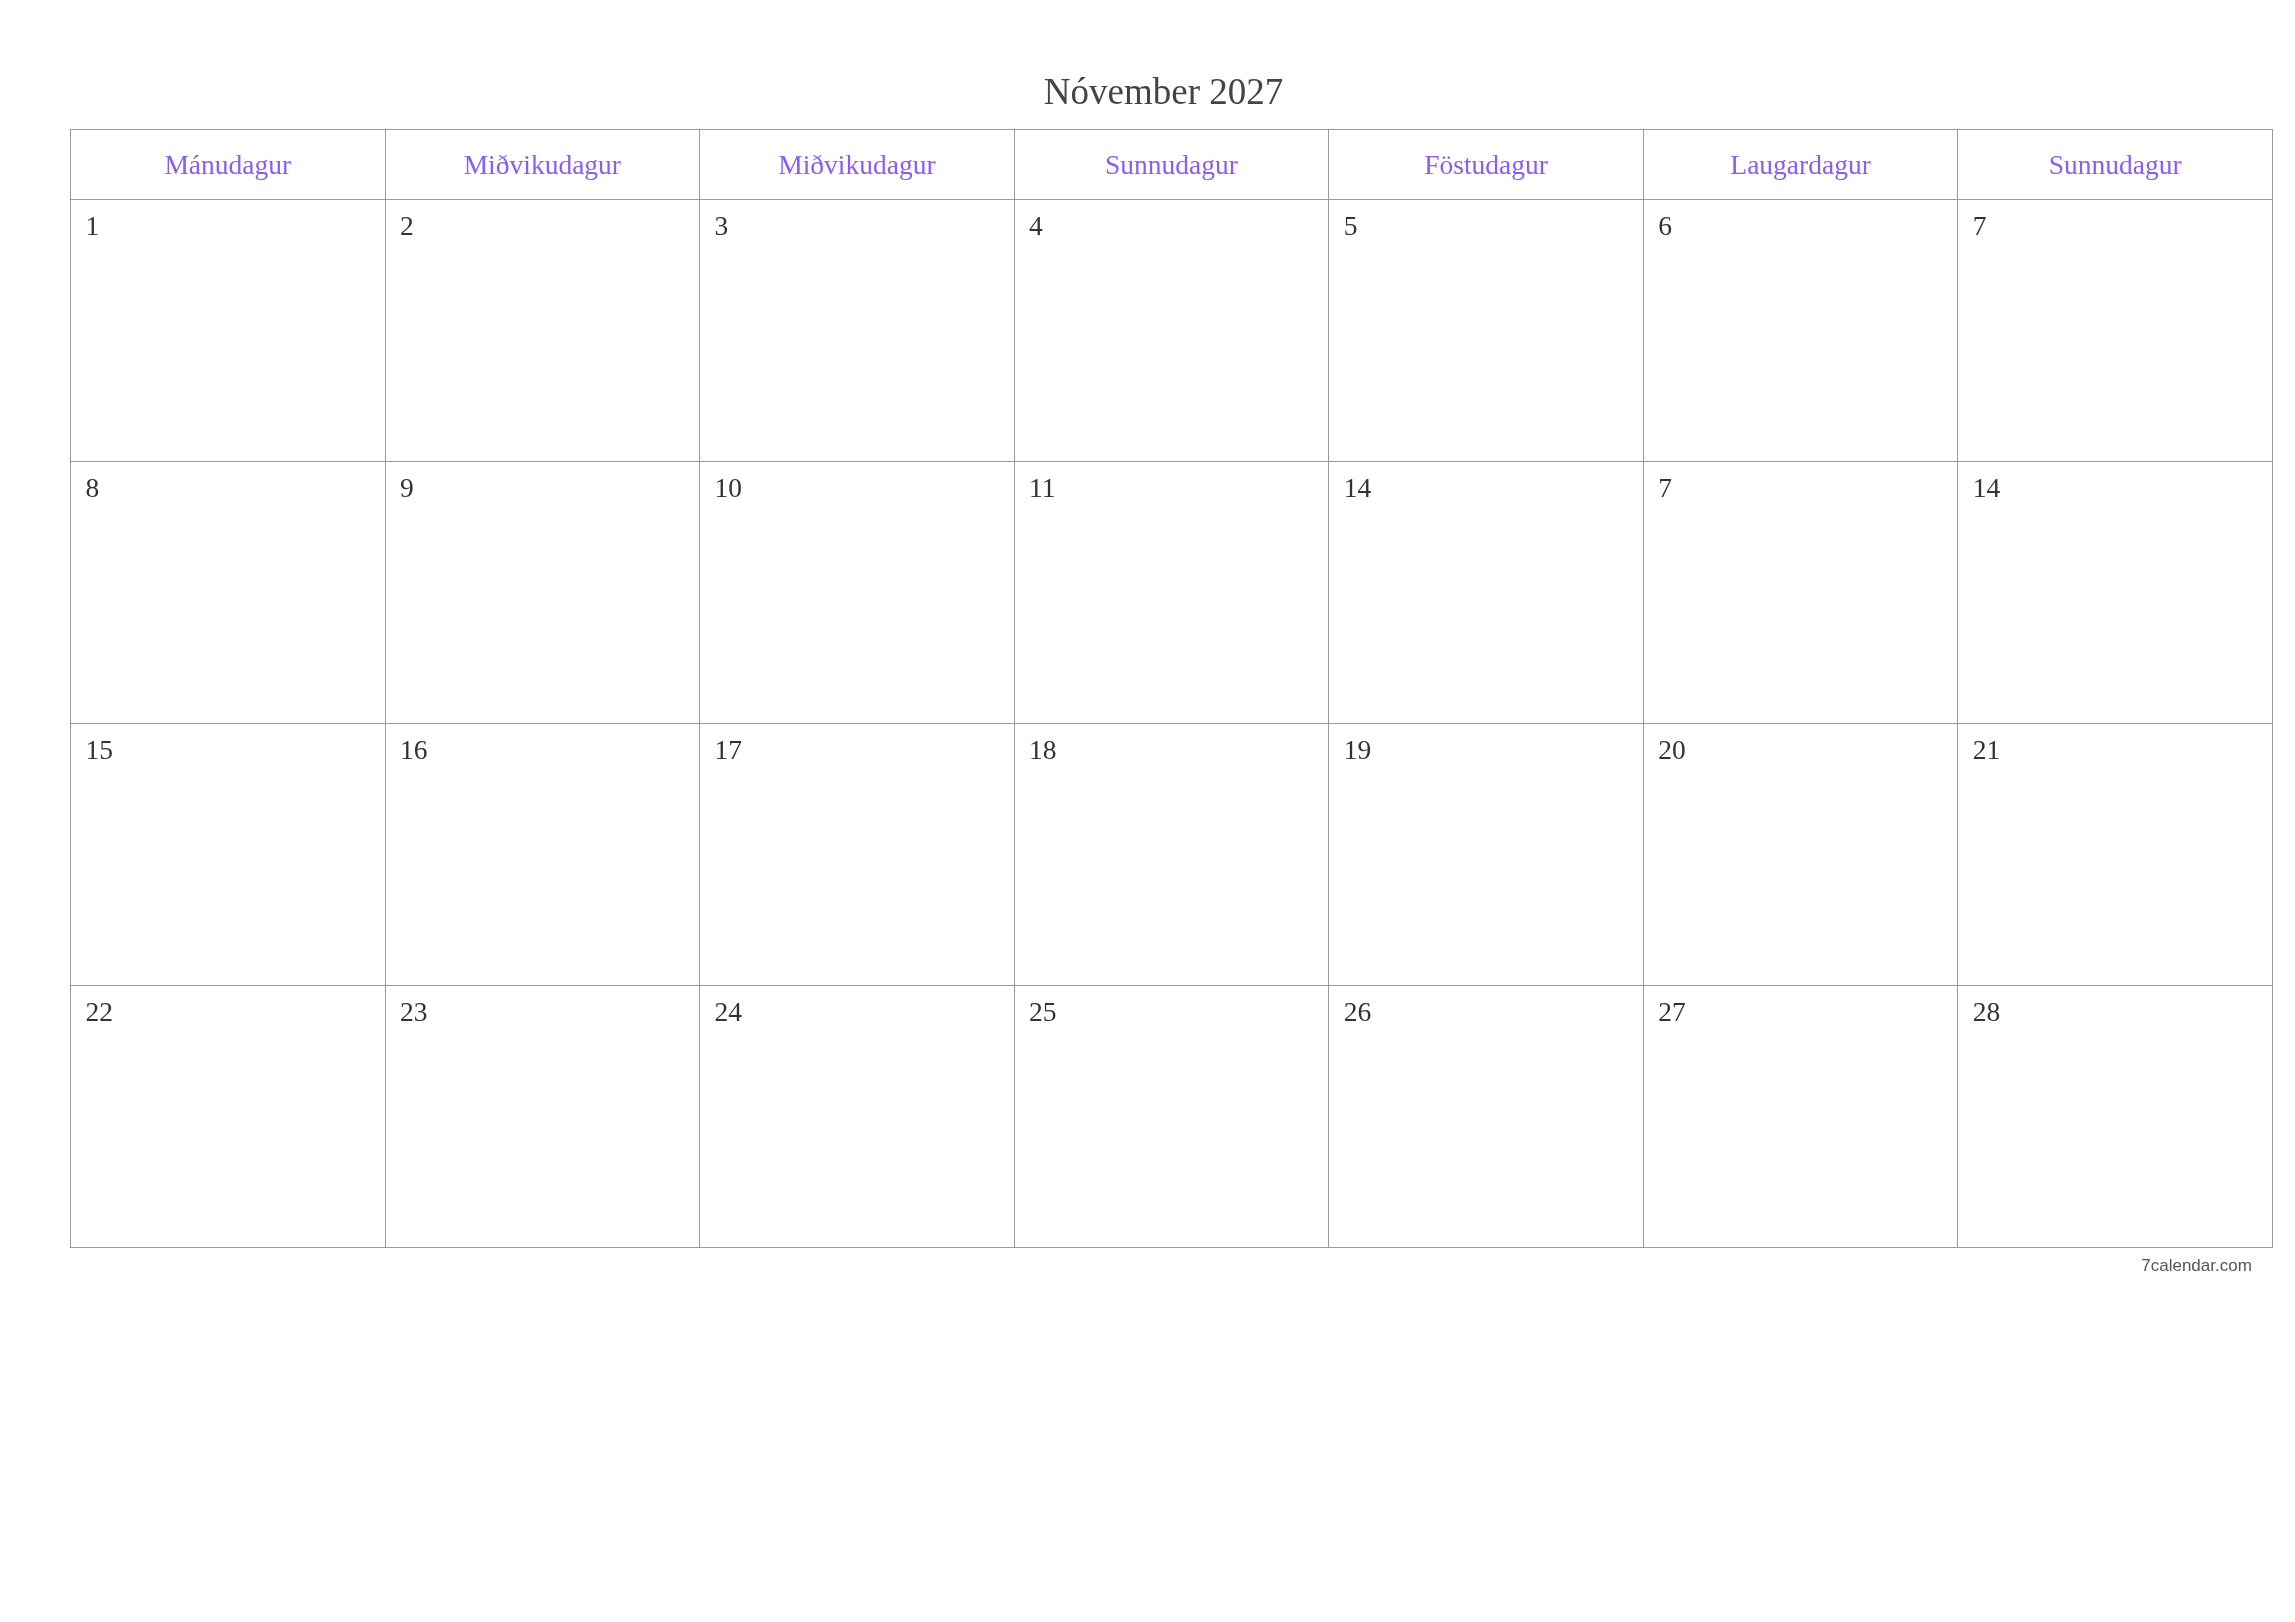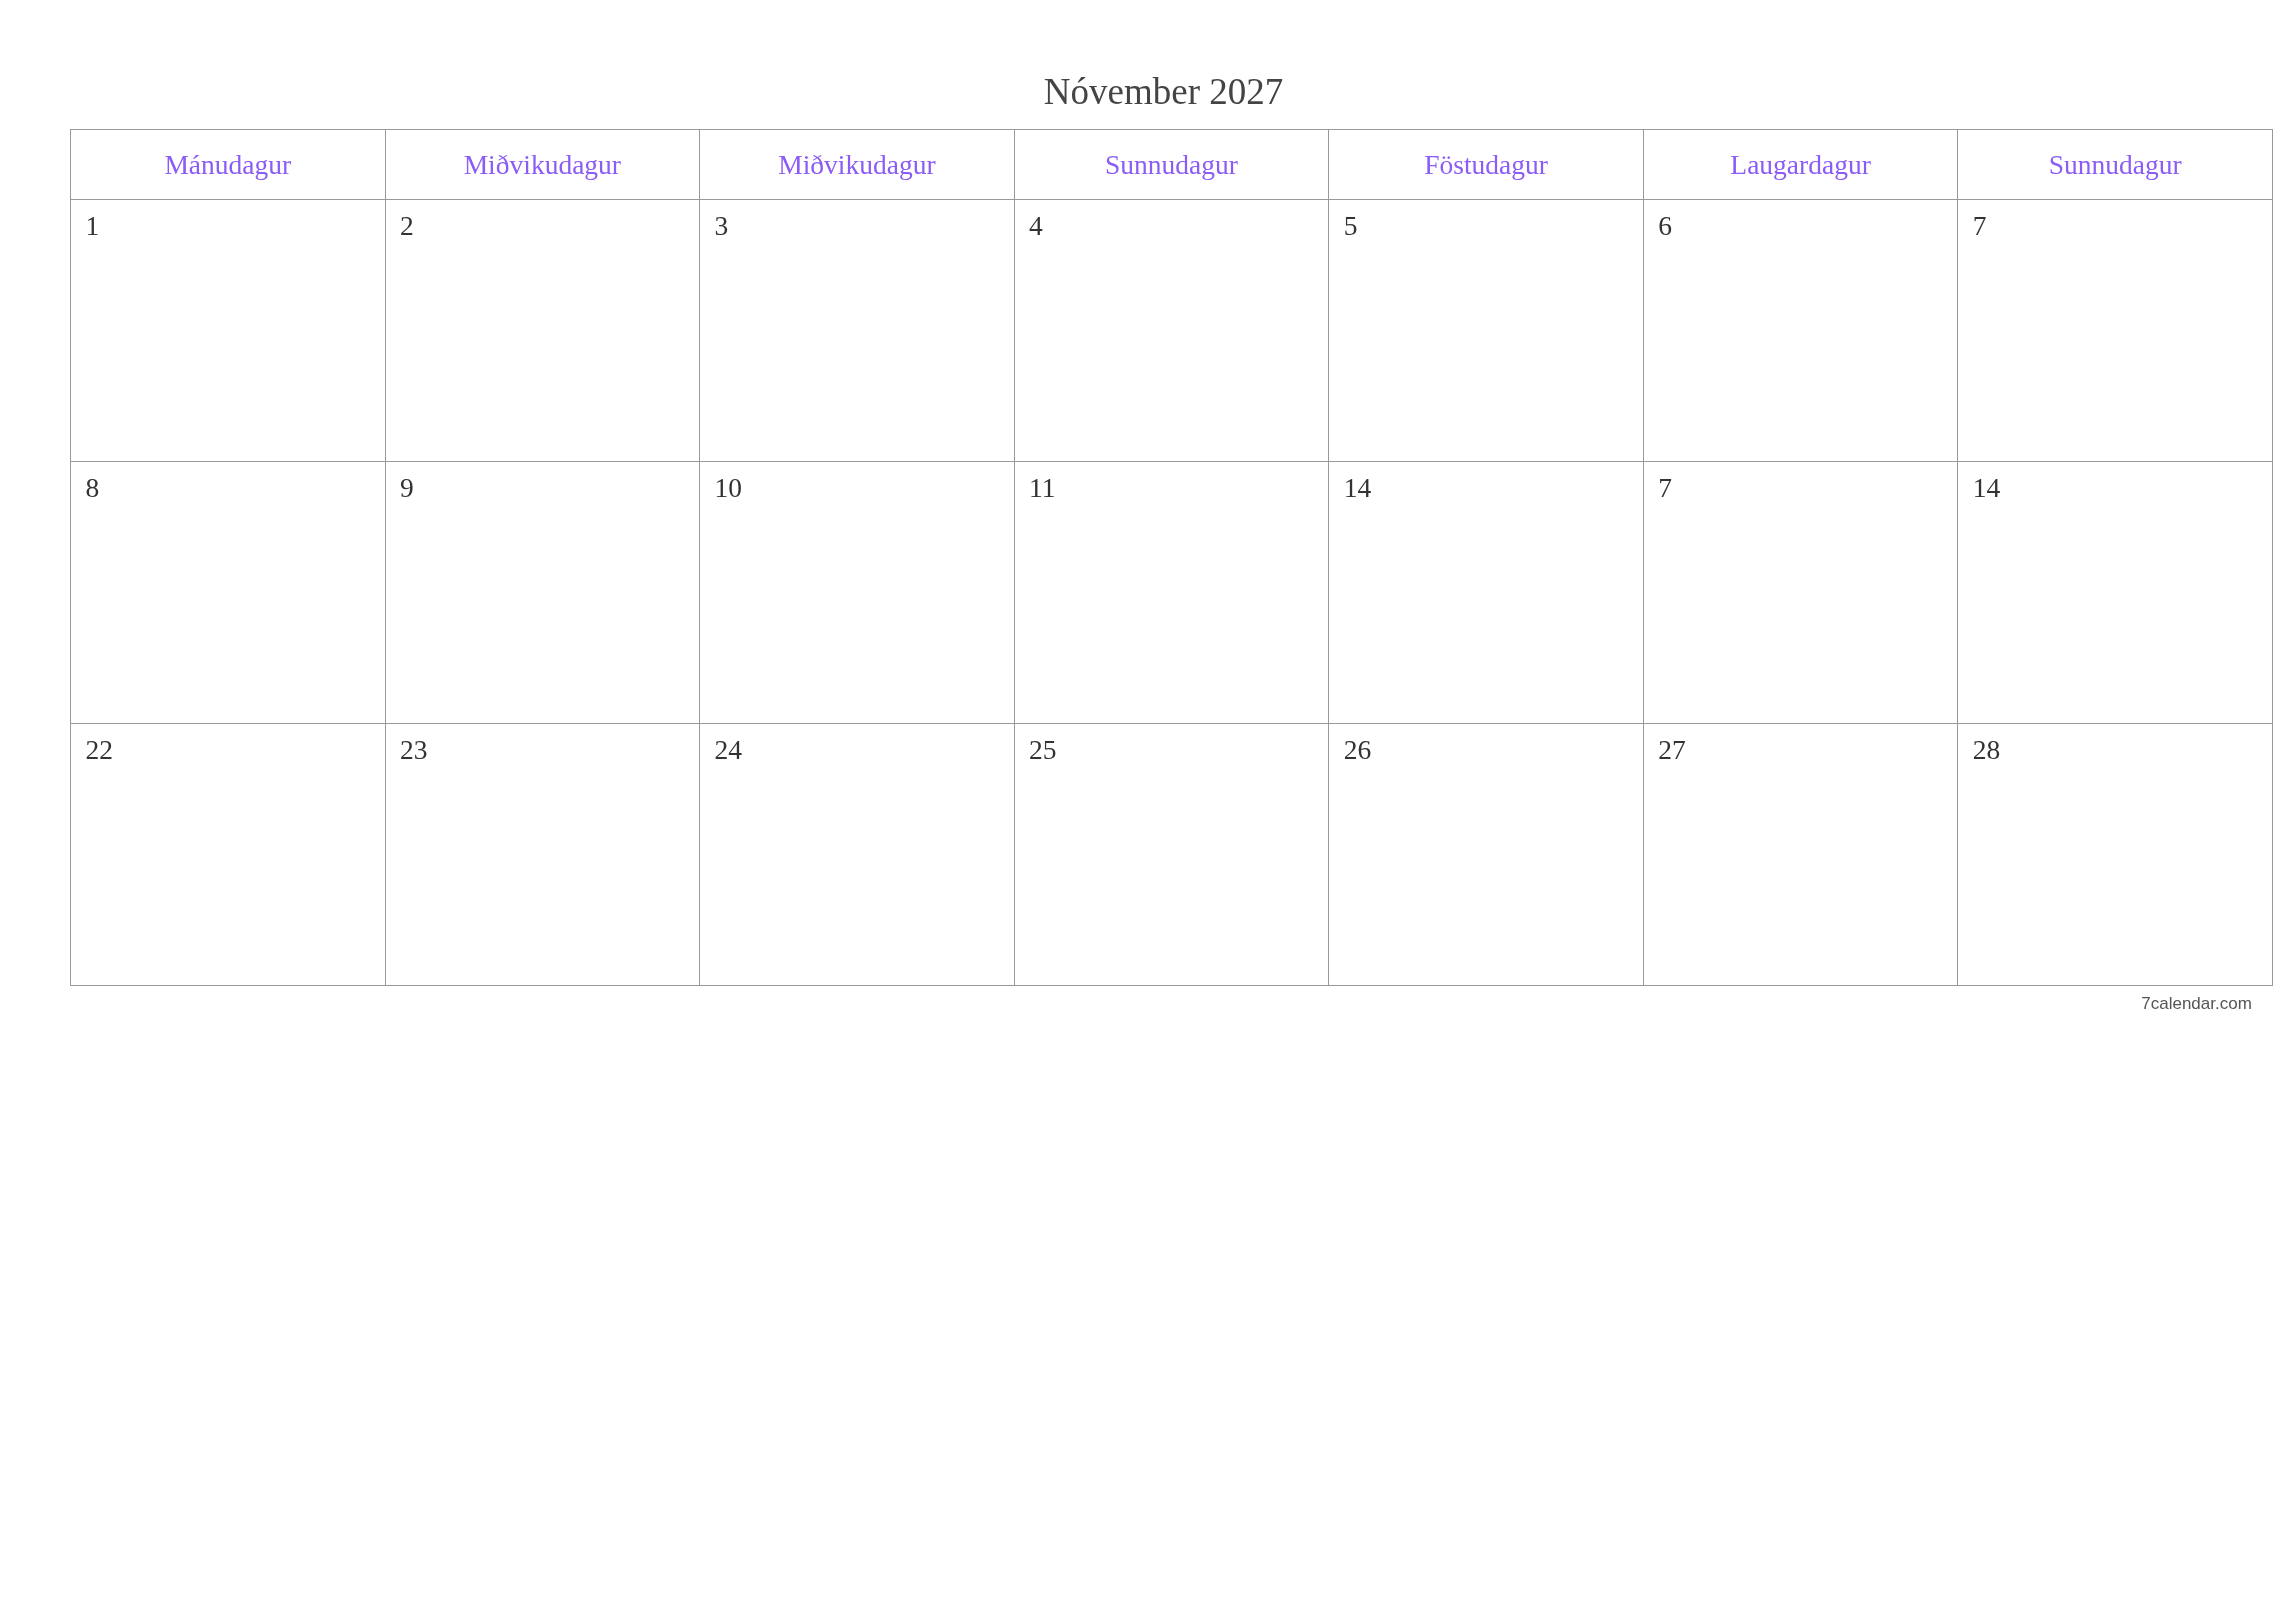--- a/index.html
+++ b/index.html
@@ -87,20 +87,29 @@
     <tr>
       <td>8</td>
       <td>9</td>
       <td>10</td>
       <td>11</td>
       <td>14</td>
       <td>7</td>
       <td>14</td>
     </tr>
     <tr>
+      <td>15</td>
+      <td>16</td>
+      <td>17</td>
+      <td>18</td>
+      <td>19</td>
+      <td>20</td>
+      <td>21</td>
+    </tr>
+    <tr>
       <td>22</td>
       <td>23</td>
       <td>24</td>
       <td>25</td>
       <td>26</td>
       <td>27</td>
       <td>28</td>
     </tr>
   </tbody>
 </table>

